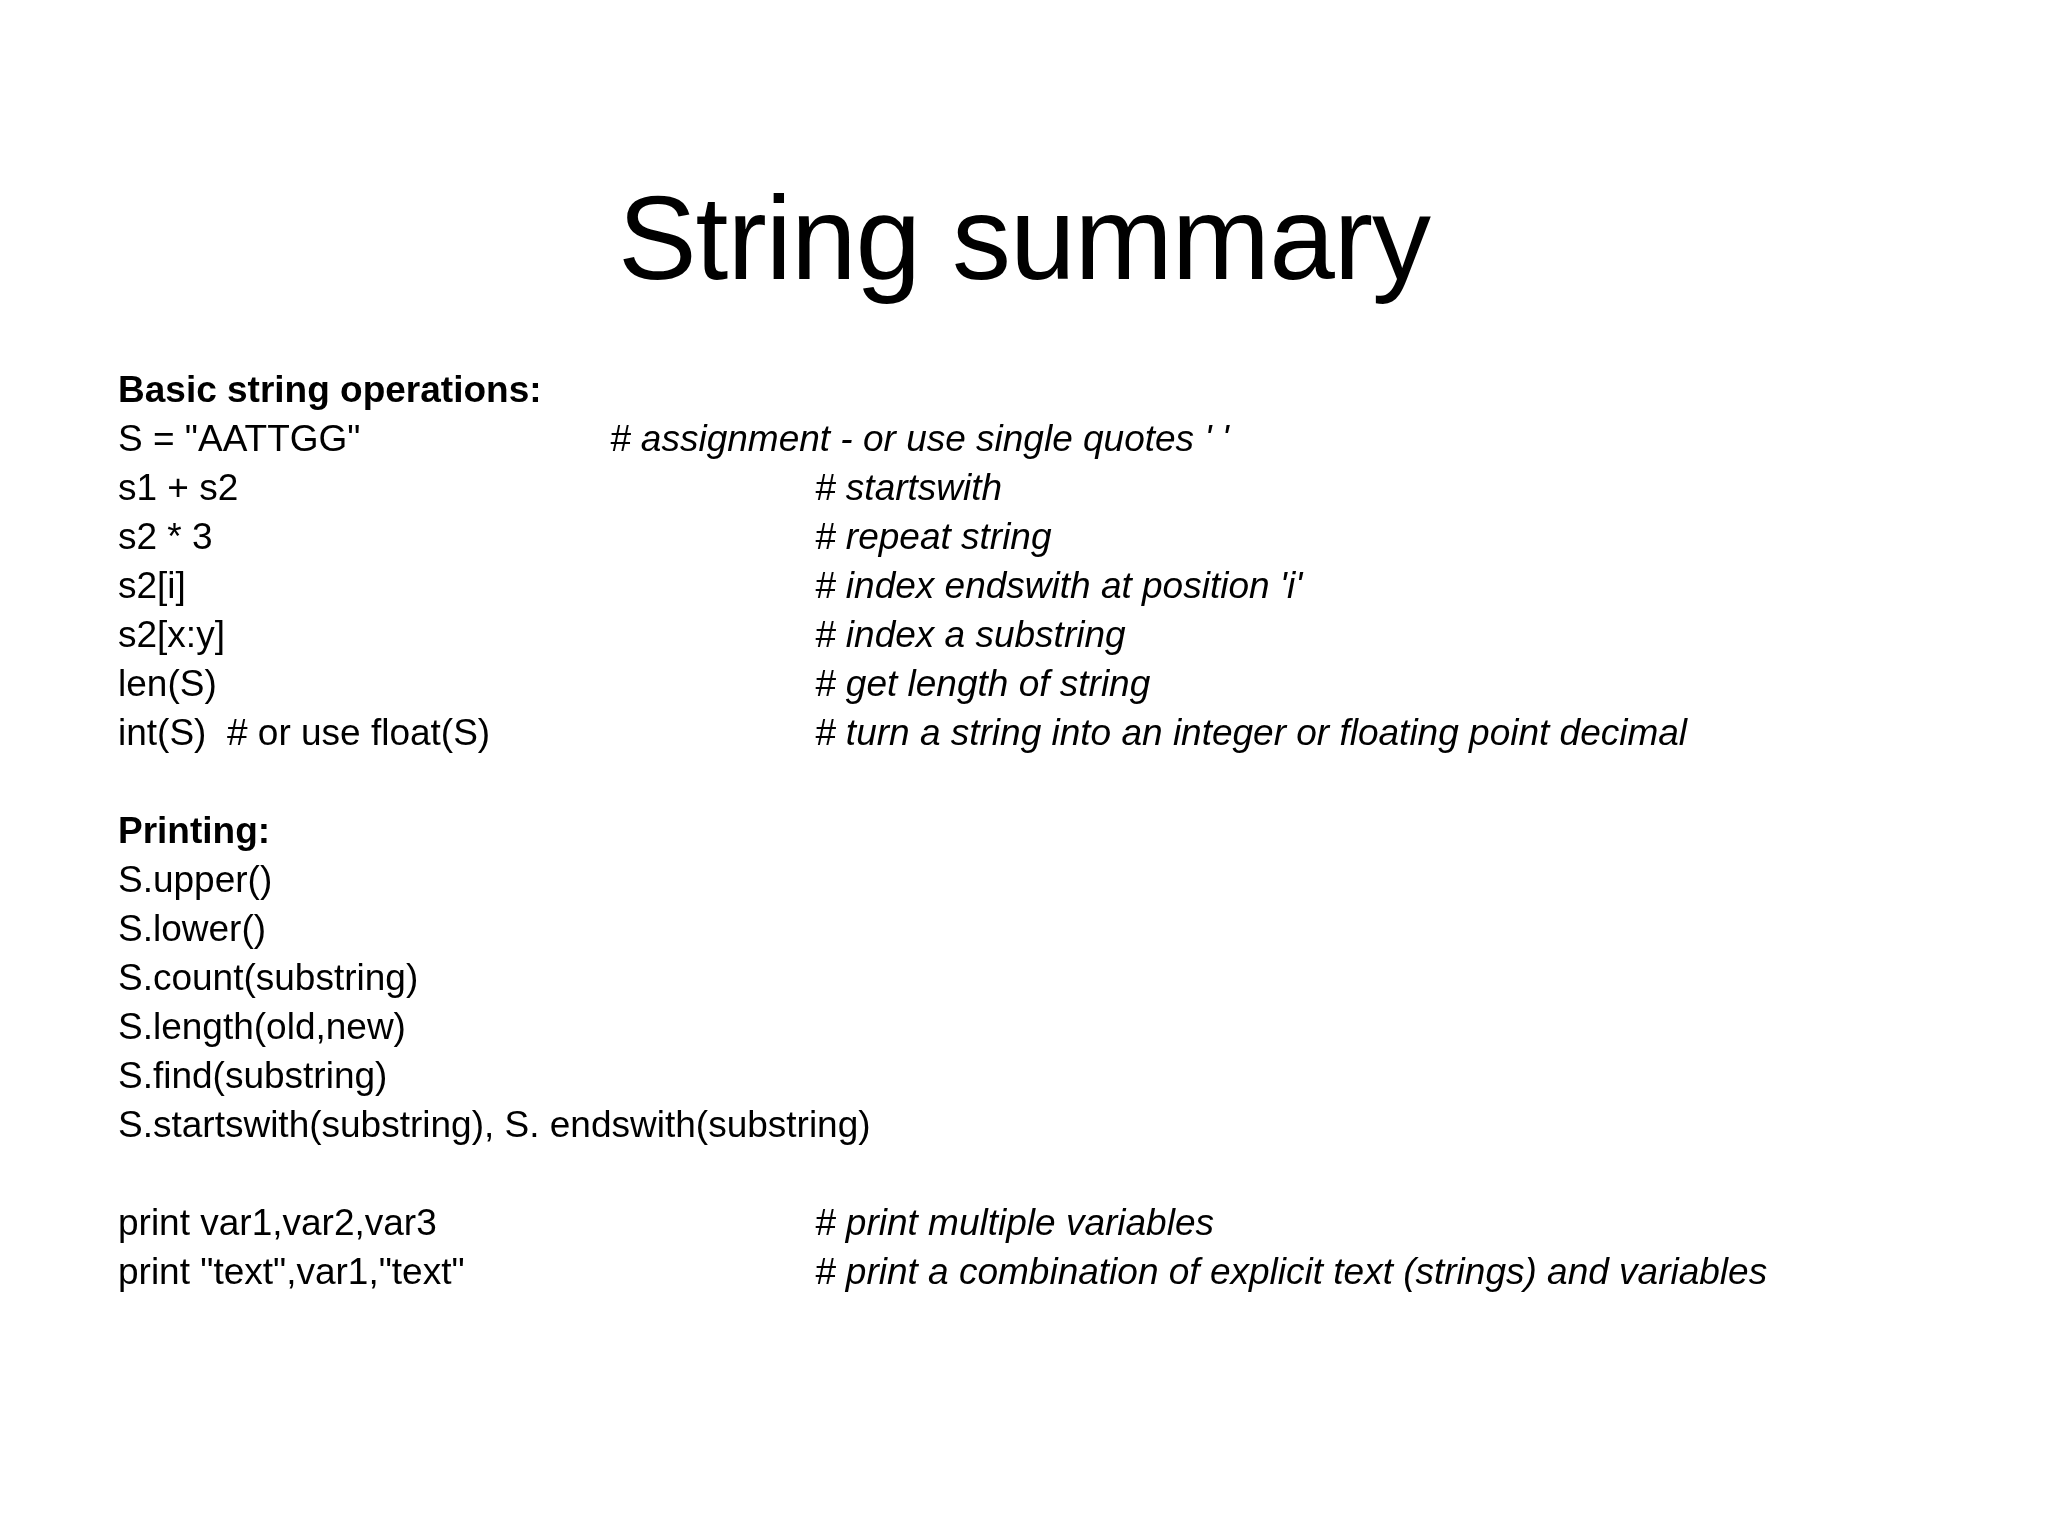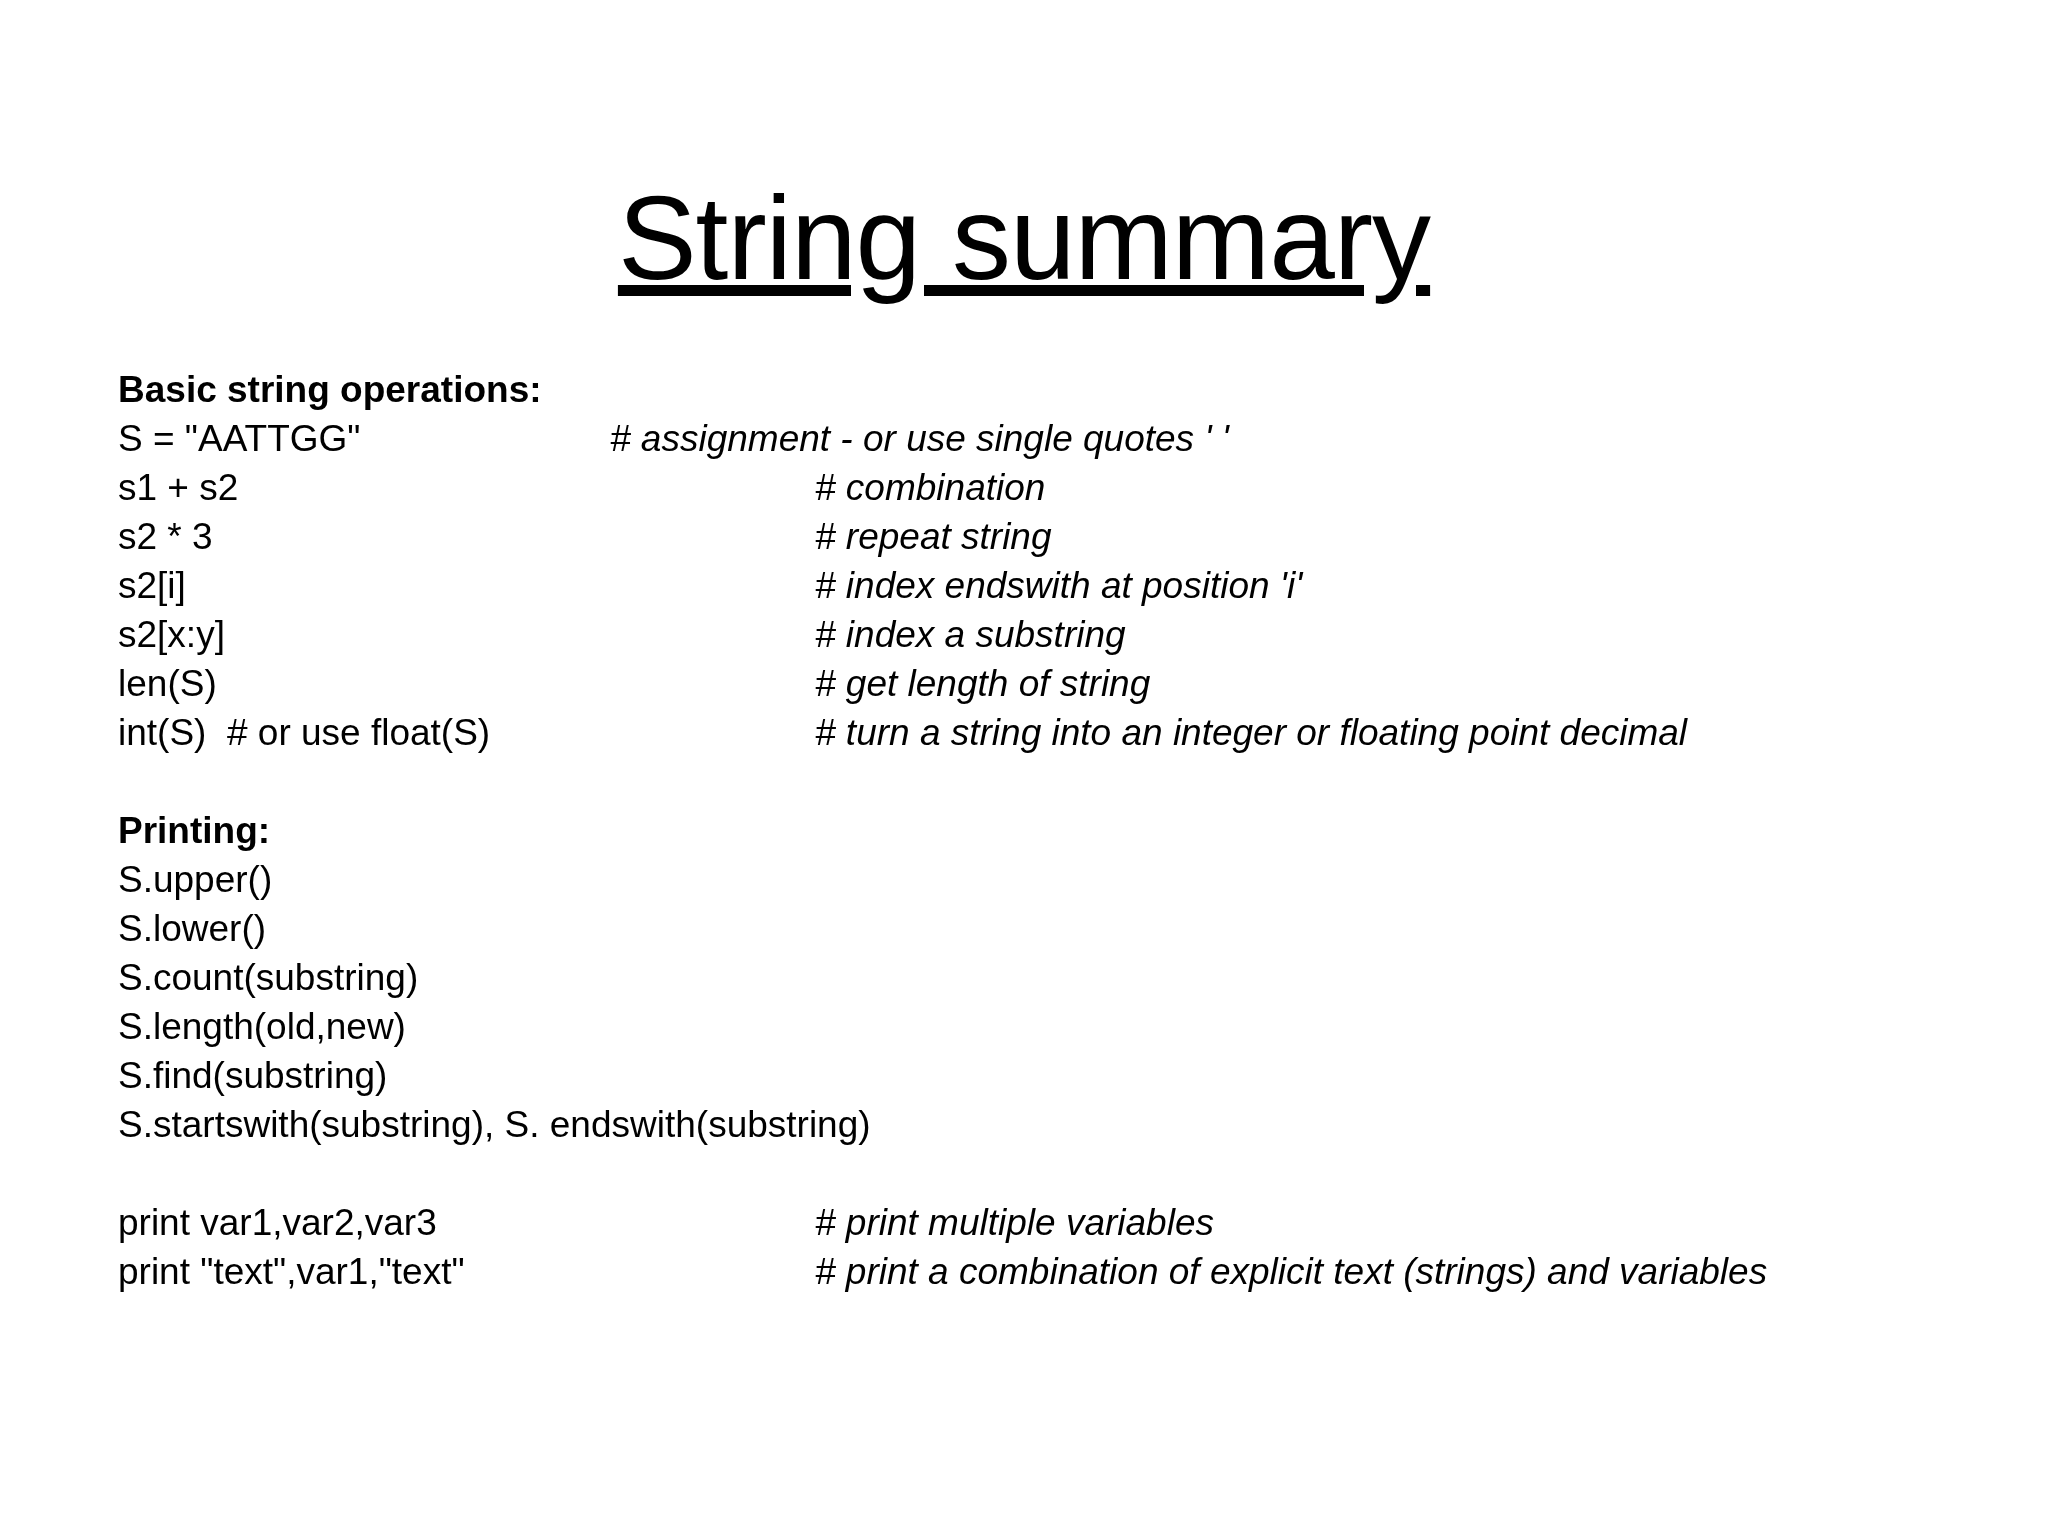--- a/index.html
+++ b/index.html
@@ -25,21 +25,20 @@
     position: absolute;
     left: 0;
     top: 98px;
     width: 2048px;
     text-align: center;
     font-size: 118px;
     font-weight: 400;
     line-height: 1.05;
     letter-spacing: -1px;
     white-space: nowrap;
-    text-decoration: underline;
   }
   .body-block {
     position: absolute;
     left: 118px;
     top: 365px;
     width: 1880px;
   }
   .line {
     position: relative;
     height: 49px;
@@ -73,21 +72,21 @@
 </head>
 <body>
 
 <div class="slide">
 
   <h1 class="slide-title">String summary</h1>
 
   <div class="body-block">
       <div class="line"><span class="code section-head">Basic string operations:</span></div>
       <div class="line"><span class="code">S = "AATTGG"</span><span class="cmt cmt-near"># assignment - or use single quotes ' '</span></div>
-      <div class="line"><span class="code">s1 + s2</span><span class="cmt"># combination</span></div>
+      <div class="line"><span class="code">s1 + s2</span><span class="cmt"># startswith</span></div>
       <div class="line"><span class="code">s2 * 3</span><span class="cmt"># repeat string</span></div>
       <div class="line"><span class="code">s2[i]</span><span class="cmt"># index endswith at position 'i'</span></div>
       <div class="line"><span class="code">s2[x:y]</span><span class="cmt"># index a substring</span></div>
       <div class="line"><span class="code">len(S)</span><span class="cmt"># get length of string</span></div>
       <div class="line"><span class="code">int(S)  # or use float(S)</span><span class="cmt"># turn a string into an integer or floating point decimal</span></div>
       <div class="line spacer"></div>
       <div class="line"><span class="code section-head">Printing:</span></div>
       <div class="line"><span class="code">S.upper()</span></div>
       <div class="line"><span class="code">S.lower()</span></div>
       <div class="line"><span class="code">S.count(substring)</span></div>

